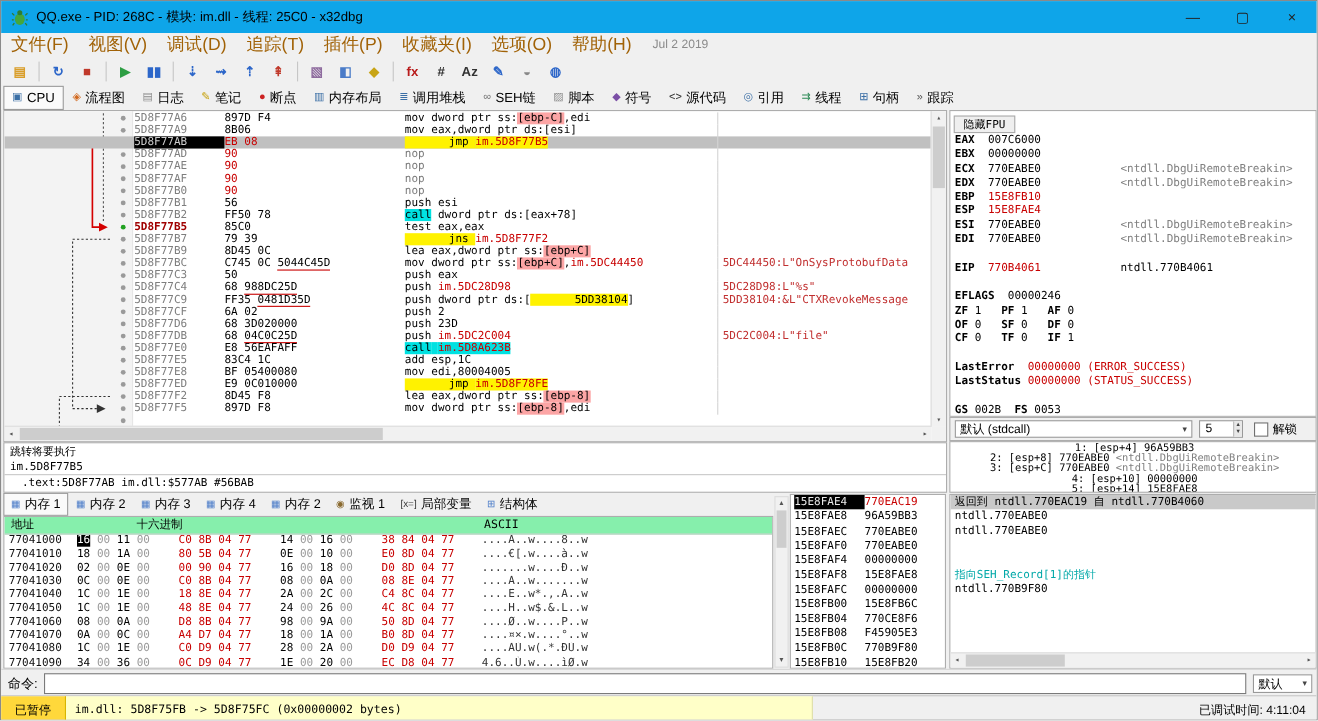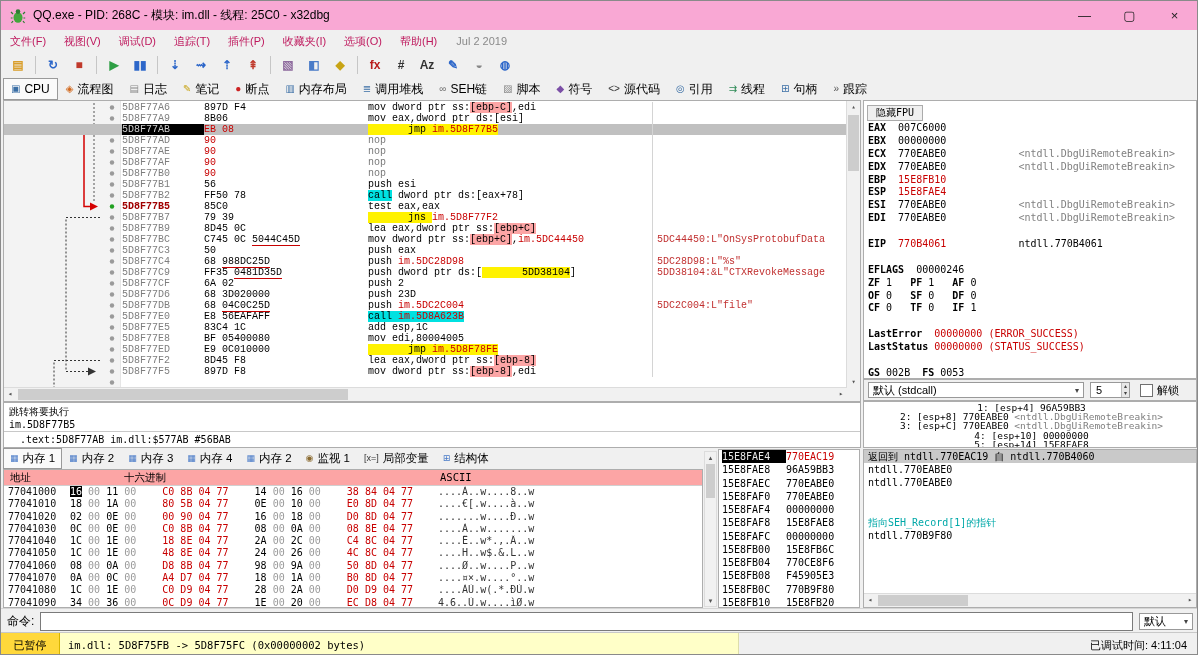--- a/index.html
+++ b/index.html
@@ -2,33 +2,33 @@
 <html><head>
 <meta charset="utf-8">
 <style>
   html,body{margin:0;padding:0;background:#FFF;}
   .window{position:relative;width:1198px;height:655px;background:#F0F0F0;
     font-family:"Liberation Sans","DejaVu Sans",sans-serif;overflow:hidden;
     border:1px solid #8A8A8A;box-sizing:border-box;}
   .mono{font-family:"DejaVu Sans Mono",monospace;}
 
   
-  .titlebar{position:absolute;left:0;top:0;right:0;height:29px;background:#f9a8d4;
+  .titlebar{position:absolute;left:0;top:0;right:0;height:29px;background:#0ea5e9;
     display:flex;align-items:center;border-bottom:1px solid #E4E4E4;}
   .appicon{margin:0 7px 0 9px;flex:none;}
   .title-text{font-size:12px;color:#000;}
   .wc-group{margin-left:auto;display:flex;height:100%;}
   .wc{width:45px;height:100%;display:flex;align-items:center;justify-content:center;
     font-size:13px;color:#222;cursor:default;}
 
   
   .menubar{position:absolute;left:0;top:29px;right:0;height:22px;display:flex;
     align-items:center;background:#F0F0F0;}
   .menu-items{display:flex;height:100%;}
-  .menu-item{padding:0 9px;font-size:11px;line-height:22px;color:#be185d;}
+  .menu-item{padding:0 9px;font-size:16px;line-height:22px;color:#a16207;}
   .menu-date{margin-left:10px;font-size:11px;color:#8A8A8A;}
 
   
   .toolbar{position:absolute;left:0;top:51px;right:0;height:26px;display:flex;
     align-items:center;padding-left:4px;background:#F0F0F0;}
   .tb-btn{width:24px;height:22px;margin:0 1px;border:1px solid transparent;background:transparent;
     display:flex;align-items:center;justify-content:center;padding:0;}
   .tb-glyph{font-size:12px;line-height:1;font-weight:bold;}
   .tb-sep{width:1px;height:18px;background:#C6C6C6;margin:0 4px;}
 
@@ -39,21 +39,21 @@
     font-size:12px;color:#000;border:1px solid transparent;}
   .tab.active{background:#FAFAFA;border-color:#9A9A9A;}
   .tab-icon{font-size:10px;line-height:1;}
 
   
   .disasm{position:absolute;left:2px;top:99px;width:858px;height:302px;background:#FFF;
     border:1px solid #ADADAD;box-sizing:border-box;}
   .gutter-bg{position:absolute;left:0;top:0;bottom:13px;width:116px;background:#F3F3F3;
     border-right:1px solid #E6E6E6;}
   #dis-svg{position:absolute;left:0;top:1px;}
-  .dis-rows{position:absolute;left:0;top:1px;right:13px;bottom:13px;overflow:hidden;font-family:Liberation Mono, monospace;}
+  .dis-rows{position:absolute;left:0;top:1px;right:13px;bottom:13px;overflow:hidden;}
   .dis-row{display:flex;height:11px;line-height:11px;font-size:10px;white-space:pre;
     padding-left:118px;}
   .dis-row.sel{background:#C0C0C0;}
   .d-addr{width:82px;flex:none;color:#7E7E7E;}
   .d-addr.cip{background:#000;color:#CFCFCF;}
   .d-addr.t{color:#A00000;font-weight:bold;}
   .d-bytes{width:164px;flex:none;}
   .d-ins{width:284px;flex:none;}
   .d-cmt{flex:1;border-left:1px solid #D4D4D4;padding-left:4px;color:#C13030;overflow:hidden;}
 
@@ -116,21 +116,21 @@
   .arg-line{height:9.2px;line-height:9.2px;font-size:9.5px;padding-left:3px;white-space:pre;}
 
   
   .btabs{position:absolute;left:2px;top:447px;height:21px;display:flex;align-items:flex-end;}
   .btabs .tab{height:19px;font-size:11.5px;padding:0 6px;}
   .btabs .tab-icon{font-size:9px;}
 
   
   .dumppanel{position:absolute;left:2px;top:468px;width:700px;height:139px;background:#FFF;
     border:1px solid #ADADAD;box-sizing:border-box;overflow:hidden;}
-  .dump-header{position:relative;height:15px;line-height:15px;background:#fca5a5;
+  .dump-header{position:relative;height:15px;line-height:15px;background:#86efac;
     border-bottom:1px solid #D0D0D0;font-size:10.5px;color:#000;}
   .dh-addr{position:absolute;left:6px;}
   .dh-hex{position:absolute;left:120px;}
   .dh-ascii{position:absolute;left:436px;}
   .dump-row{display:flex;height:12.3px;line-height:12.3px;font-size:10px;padding-left:4px;white-space:pre;}
   .du-addr{width:62px;flex:none;color:#111;}
   .du-hex{width:368px;flex:none;}
   .du-grp{margin-right:26px;}
   .du-ascii{flex:1;color:#333;overflow:hidden;}
   .hx-0{color:#9A9A9A;}

